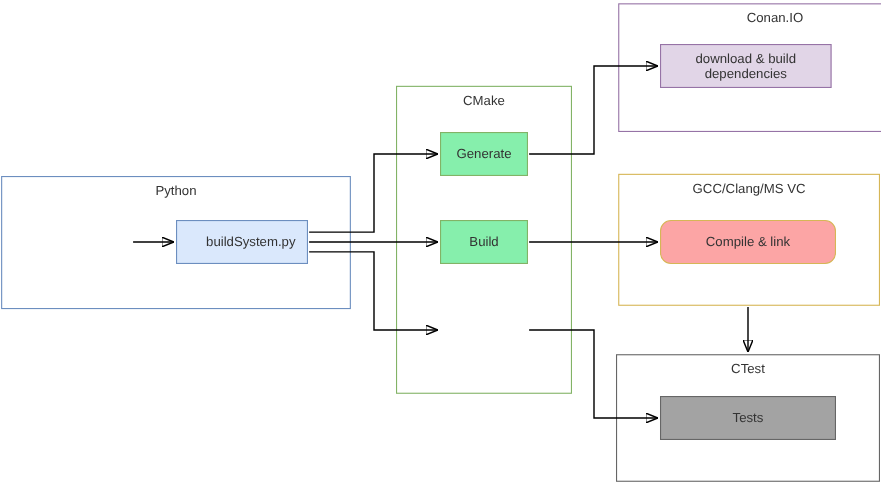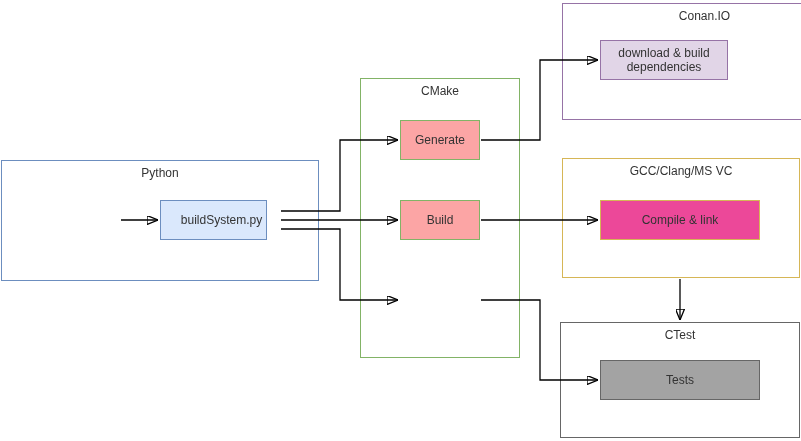--- a/index.html
+++ b/index.html
@@ -46,31 +46,31 @@
     display: flex;
     align-items: center;
     justify-content: center;
     text-align: center;
     font-size: 12px;
     line-height: 14px;
     color: #333333;
     padding: 2px 6px;
   }
   .n-blue   { background: #dae8fc; border-color: #6c8ebf; }
-  .n-green  { background: #fca5a5; border-color: #82b366; }
+  .n-green  { background: #86efac; border-color: #82b366; }
   .n-purple { background: #e1d5e7; border-color: #9673a6; }
-  .n-yellow { background: #ec4899; border-color: #d6b656; }
+  .n-yellow { background: #fca5a5; border-color: #d6b656; border-radius: 10px; }
   .n-gray   { background: #a3a3a3; border-color: #666666; }
 
   .n-build-py     { left: 40px;  top: 200px; width: 80px;  height: 40px; font-weight: bold; }
-  .n-build-system { left: 160px; top: 200px; width: 107px; height: 40px; padding-left: 22px; }
+  .n-build-system { left: 160px; top: 200px; width: 120px; height: 40px; padding-left: 22px; }
   .n-generate     { left: 400px; top: 120px; width: 80px;  height: 40px; }
   .n-build        { left: 400px; top: 200px; width: 80px;  height: 40px; text-align: right; }
   .n-test         { left: 400px; top: 280px; width: 80px;  height: 40px; }
-  .n-deps         { left: 600px; top: 40px;  width: 128px; height: 40px; }
+  .n-deps         { left: 600px; top: 40px;  width: 156px; height: 40px; }
   .n-compile      { left: 600px; top: 200px; width: 160px; height: 40px; }
   .n-tests        { left: 600px; top: 360px; width: 160px; height: 40px; }
 
   
   .edges {
     position: absolute;
     left: 0;
     top: 0;
     width: 801px;
     height: 441px;

